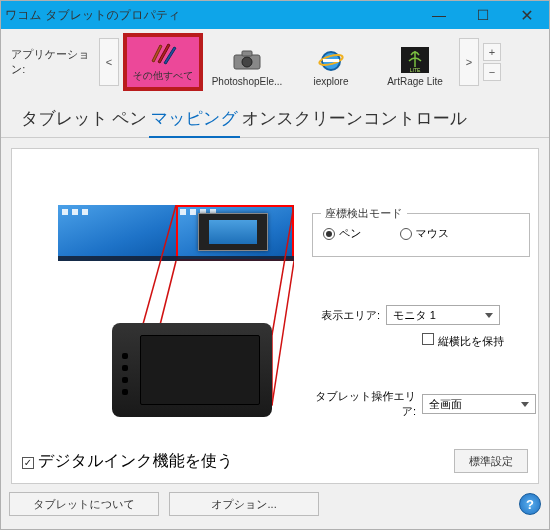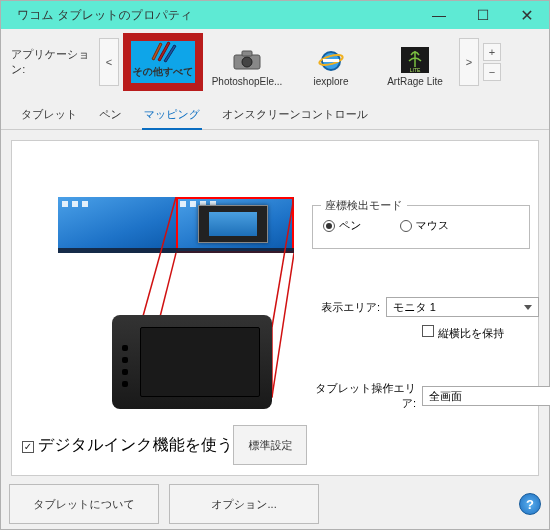--- a/index.html
+++ b/index.html
@@ -1,31 +1,31 @@
 <!DOCTYPE html>
 <html><head>
 <meta charset="utf-8">
 <style>
   * { box-sizing: border-box; font-family: "Meiryo UI", "Yu Gothic UI", sans-serif; }
   body { margin: 0; background: #fff; }
   .window { width: 550px; height: 530px; background: #f0f0f0; border: 1px solid #b0b0b0; position: relative; }
-  .titlebar { height: 28px; background: #5eead4; display: flex; align-items: center; padding-left: 16px; font-size: 12px; color: #333; }
+  .titlebar { height: 28px; background: #0ea5e9; display: flex; align-items: center; padding-left: 4px; font-size: 12px; color: #333; }
   .titlebar-controls { margin-left: auto; display: flex; }
   .tbtn { width: 44px; height: 28px; display: flex; align-items: center; justify-content: center; font-size: 14px; color: #333; }
   .tbtn.close { font-size: 16px; }
   .app-row { display: flex; align-items: center; padding: 4px 10px 6px 10px; }
   .app-row-label { font-size: 11px; color: #333; width: 88px; }
   .arrow-btn { width: 20px; height: 48px; background: #f7f7f7; border: 1px solid #ccc; display: flex; align-items: center; justify-content: center; font-size: 11px; color: #555; }
   .app-list { display: flex; gap: 4px; margin: 0 4px; }
   .app-item { width: 80px; height: 58px; display: flex; flex-direction: column; align-items: center; justify-content: flex-end; padding-bottom: 4px; font-size: 10px; color: #333; }
-  .app-item.selected { background: #0ea5e9; border: 8px solid #b91c1c; font-weight: bold; }
+  .app-item.selected { background: #ec4899; border: 4px solid #b91c1c; }
   .app-icon { width: 32px; height: 28px; display: flex; align-items: center; justify-content: center; margin-bottom: 2px; }
   .pm-col { display: flex; flex-direction: column; gap: 2px; margin-left: 4px; }
   .pm-btn { width: 18px; height: 18px; background: #f7f7f7; border: 1px solid #ccc; font-size: 11px; display: flex; align-items: center; justify-content: center; color: #555; }
-  .tabs { display: flex; gap: 18px; padding: 6px 18px 0 18px; font-size: 11px; color: #333; border-bottom: 1px solid #ccc; }
+  .tabs { display: flex; padding: 6px 18px 0 18px; font-size: 17px; color: #333; border-bottom: 1px solid #ccc; }
   .tab { padding: 4px 2px 6px 2px; cursor: default; }
   .tab.selected { color: #0a6dc1; border-bottom: 2px solid #0a6dc1; margin-bottom: -1px; text-align: center; }
   .content { margin: 10px 10px 0 10px; background: #fff; border: 1px solid #ccc; height: 336px; position: relative; padding: 28px; }
   .mapping-area { position: relative; height: 246px; }
   .screens { position: absolute; left: 18px; top: 28px; width: 236px; height: 56px; background: #0a2a5a; display: flex; }
   .scr { flex: 1; position: relative; background: linear-gradient(160deg,#4aa0e8 0%,#1e73c8 60%,#0a57a8 100%); }
   .scr.active { outline: 2px solid #f00; outline-offset: -2px; }
   .desk-icons { position: absolute; top: 4px; left: 4px; display: flex; gap: 4px; }
   .di { width: 6px; height: 6px; background: #fff; opacity: .85; }
   .taskbar { position: absolute; bottom: 0; left: 0; right: 0; height: 5px; background: rgba(20,30,50,.85); }
@@ -39,26 +39,26 @@
   .legend { position: absolute; top: -8px; left: 8px; background: #fff; padding: 0 4px; font-size: 11px; color: #333; }
   .radio-row { display: flex; gap: 38px; align-items: center; font-size: 11px; margin-top: 2px; }
   .radio { width: 12px; height: 12px; border: 1px solid #555; border-radius: 50%; display: inline-flex; align-items: center; justify-content: center; margin-right: 4px; vertical-align: middle; }
   .radio.checked::after { content: ""; width: 6px; height: 6px; background: #333; border-radius: 50%; }
   .row-line { position: absolute; left: 274px; display: flex; align-items: center; font-size: 11px; gap: 6px; }
   .row-line.display { top: 128px; }
   .row-line.aspect { top: 156px; left: 352px; margin-left: 30px; }
   .row-line.tabarea { top: 212px; }
   .label-s { width: 66px; text-align: right; }
   .label-t { width: 102px; text-align: right; }
-  .select { width: 153px; height: 20px; border: 1px solid #aaa; background: #fff; display: flex; align-items: center; padding: 0 6px; font-size: 11px; position: relative; }
+  .select { width: 114px; height: 20px; border: 1px solid #aaa; background: #fff; display: flex; align-items: center; padding: 0 6px; font-size: 11px; position: relative; }
   .select::after { content: ""; position: absolute; right: 6px; top: 7px; border-left: 4px solid transparent; border-right: 4px solid transparent; border-top: 5px solid #555; }
   .chk { width: 12px; height: 12px; border: 1px solid #555; display: inline-flex; align-items: center; justify-content: center; margin-right: 4px; font-size: 10px; line-height: 1; }
   .chk.checked::after { content: "✓"; color: #222; }
-  .bottom-row { position: absolute; left: 10px; right: 10px; bottom: 10px; display: flex; align-items: center; justify-content: flex-start; }
-  .btn { height: 40px; background: #f3f3f3; border: 1px solid #bbb; font-size: 11px; display: flex; align-items: center; justify-content: center; padding: 0 14px; color: #333; }
+  .bottom-row { position: absolute; left: 10px; right: 10px; bottom: 10px; display: flex; align-items: center; justify-content: space-between; }
+  .btn { height: 24px; background: #f3f3f3; border: 1px solid #bbb; font-size: 11px; display: flex; align-items: center; justify-content: center; padding: 0 14px; color: #333; }
   .footer { display: flex; align-items: center; gap: 10px; padding: 8px; }
   .wide-btn { width: 150px; }
   .help-btn { width: 22px; height: 22px; border-radius: 50%; background: radial-gradient(#5ab0f0,#1e6fc0); color: #fff; font-size: 13px; font-weight: bold; display: flex; align-items: center; justify-content: center; margin-left: auto; border: 1px solid #155a9a; }
   svg.frustum { position: absolute; left: 18px; top: 28px; pointer-events: none; }
 </style>
 </head>
 <body>
 
 <div class="window">
   <div class="titlebar">

